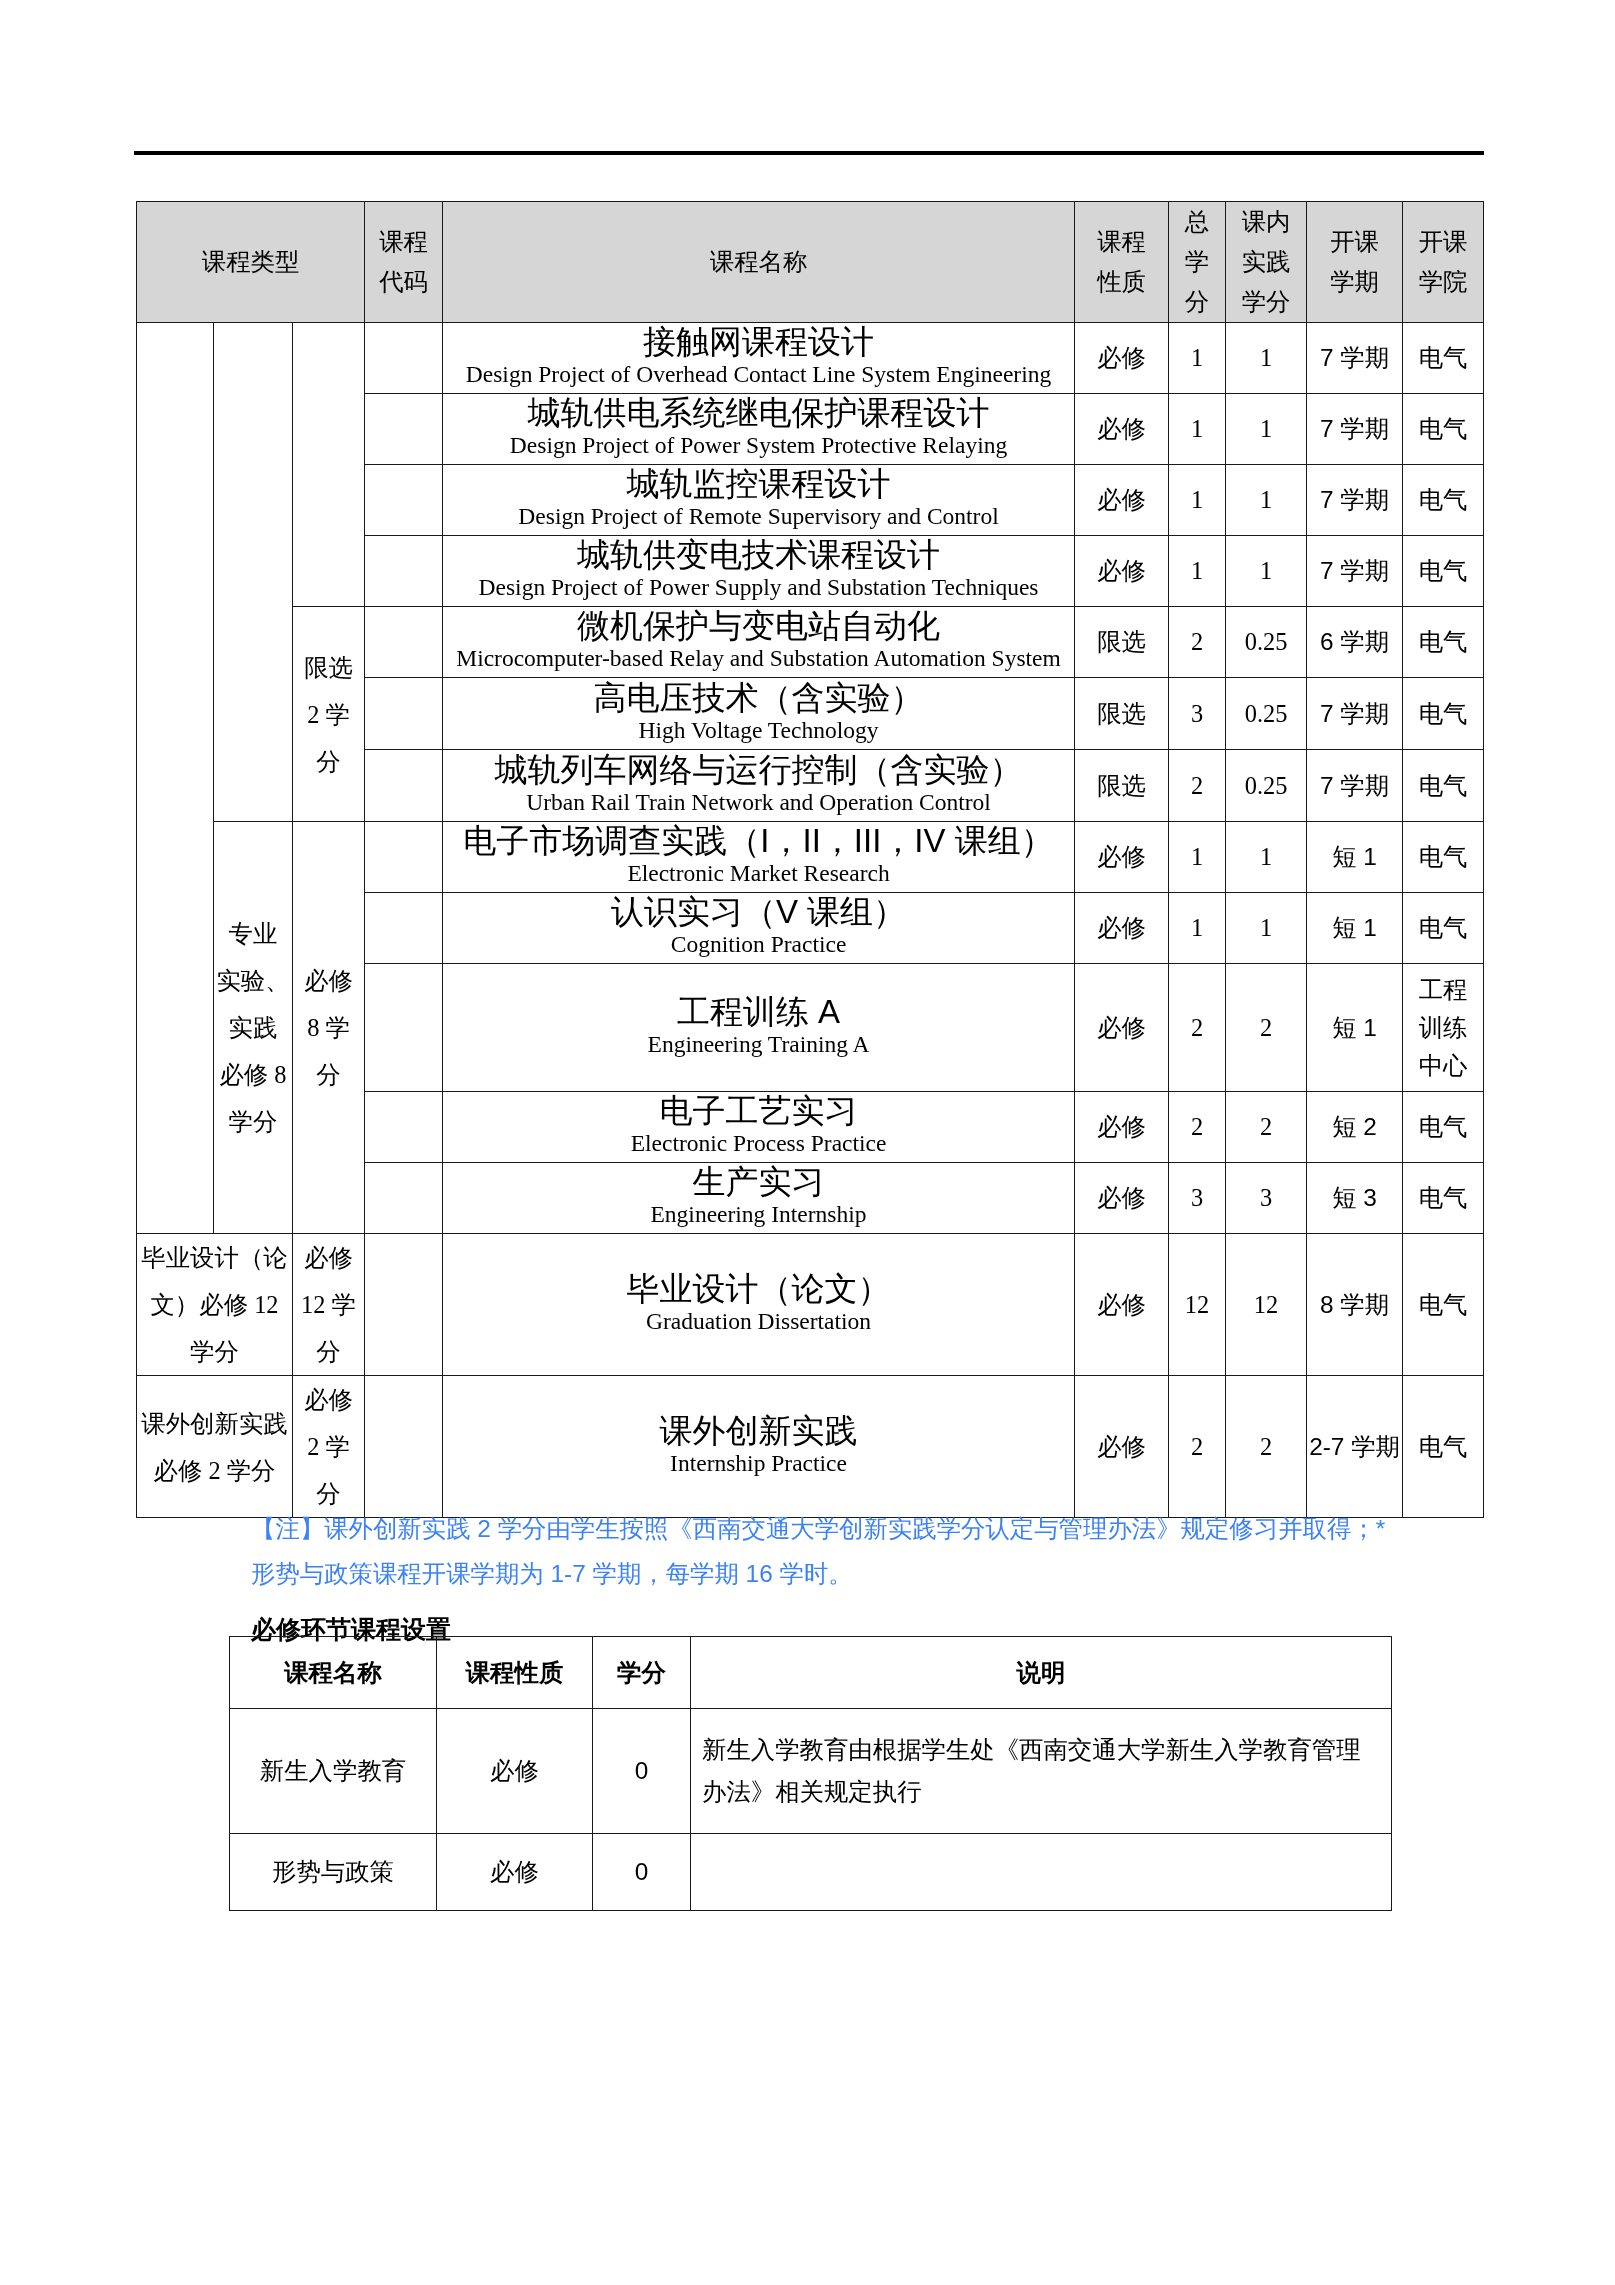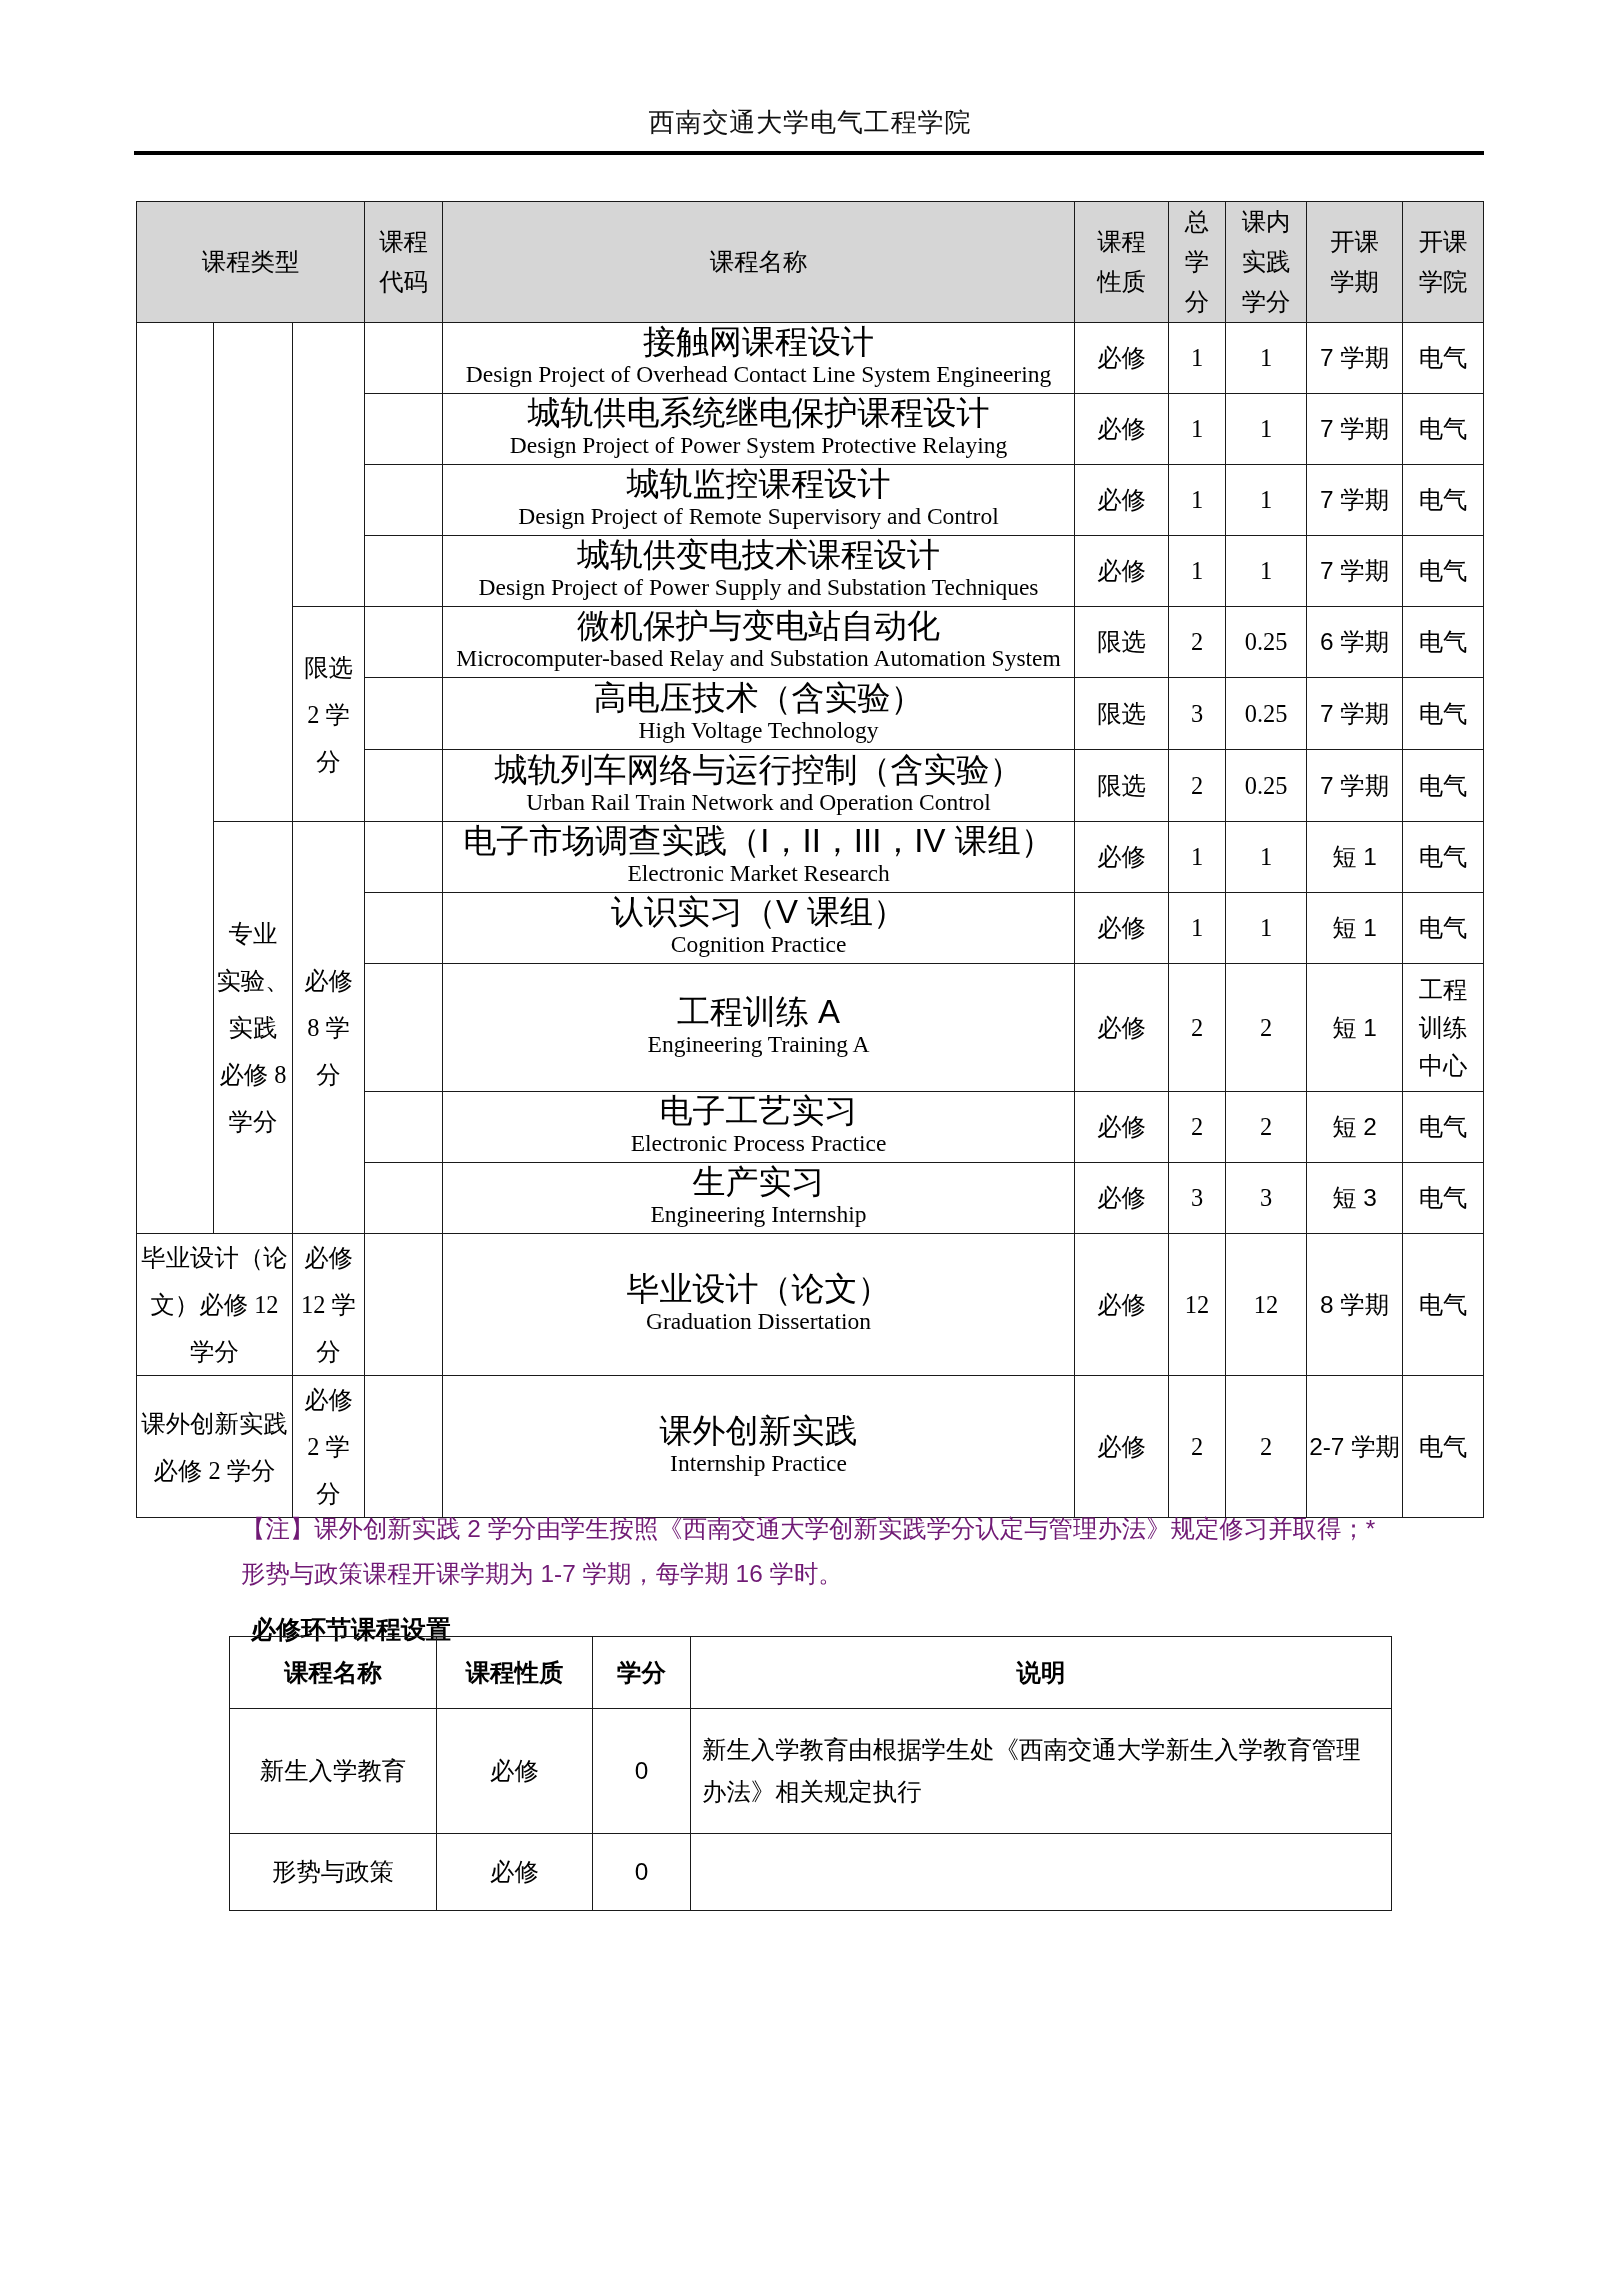--- a/index.html
+++ b/index.html
@@ -58,22 +58,22 @@
   }
   td.cn-val { font-family:"Liberation Sans", sans-serif; }
   td.num { font-family:"Liberation Serif", serif; }
   td.college-cell {
     font-family:Liberation Sans, sans-serif;
     white-space:pre-line; line-height:38px;
   }
 
   
   .note-line {
-    position:absolute; left:241px; white-space:nowrap;
-    font-family:"Liberation Sans", sans-serif; font-size:24.4px; color:#701a75;
+    position:absolute; left:251px; white-space:nowrap;
+    font-family:"Liberation Sans", sans-serif; font-size:24.4px; color:#3b82f6;
   }
   .section-heading {
     position:absolute; left:251px; white-space:nowrap;
     font-family:"Liberation Sans", sans-serif; font-size:25px; font-weight:bold; color:#000;
   }
 
   
   table.second {
     position:absolute; left:229px; top:1636px;
     width:1162px; table-layout:fixed;
@@ -90,21 +90,20 @@
   table.second thead th { font-weight:bold; }
   table.second td.desc {
     text-align:left; padding:20px 11px; line-height:42px;
   }
 </style>
 </head>
 <body>
 
 <div class="page">
 
-  <div class="doc-title">西南交通大学电气工程学院</div>
   <div class="header-rule"></div>
 
   <table class="main">
     <colgroup>
       <col style="width:77px">
         <col style="width:79px">
         <col style="width:72px">
       <col style="width:78px">
         <col style="width:632px">
         <col style="width:94px">

